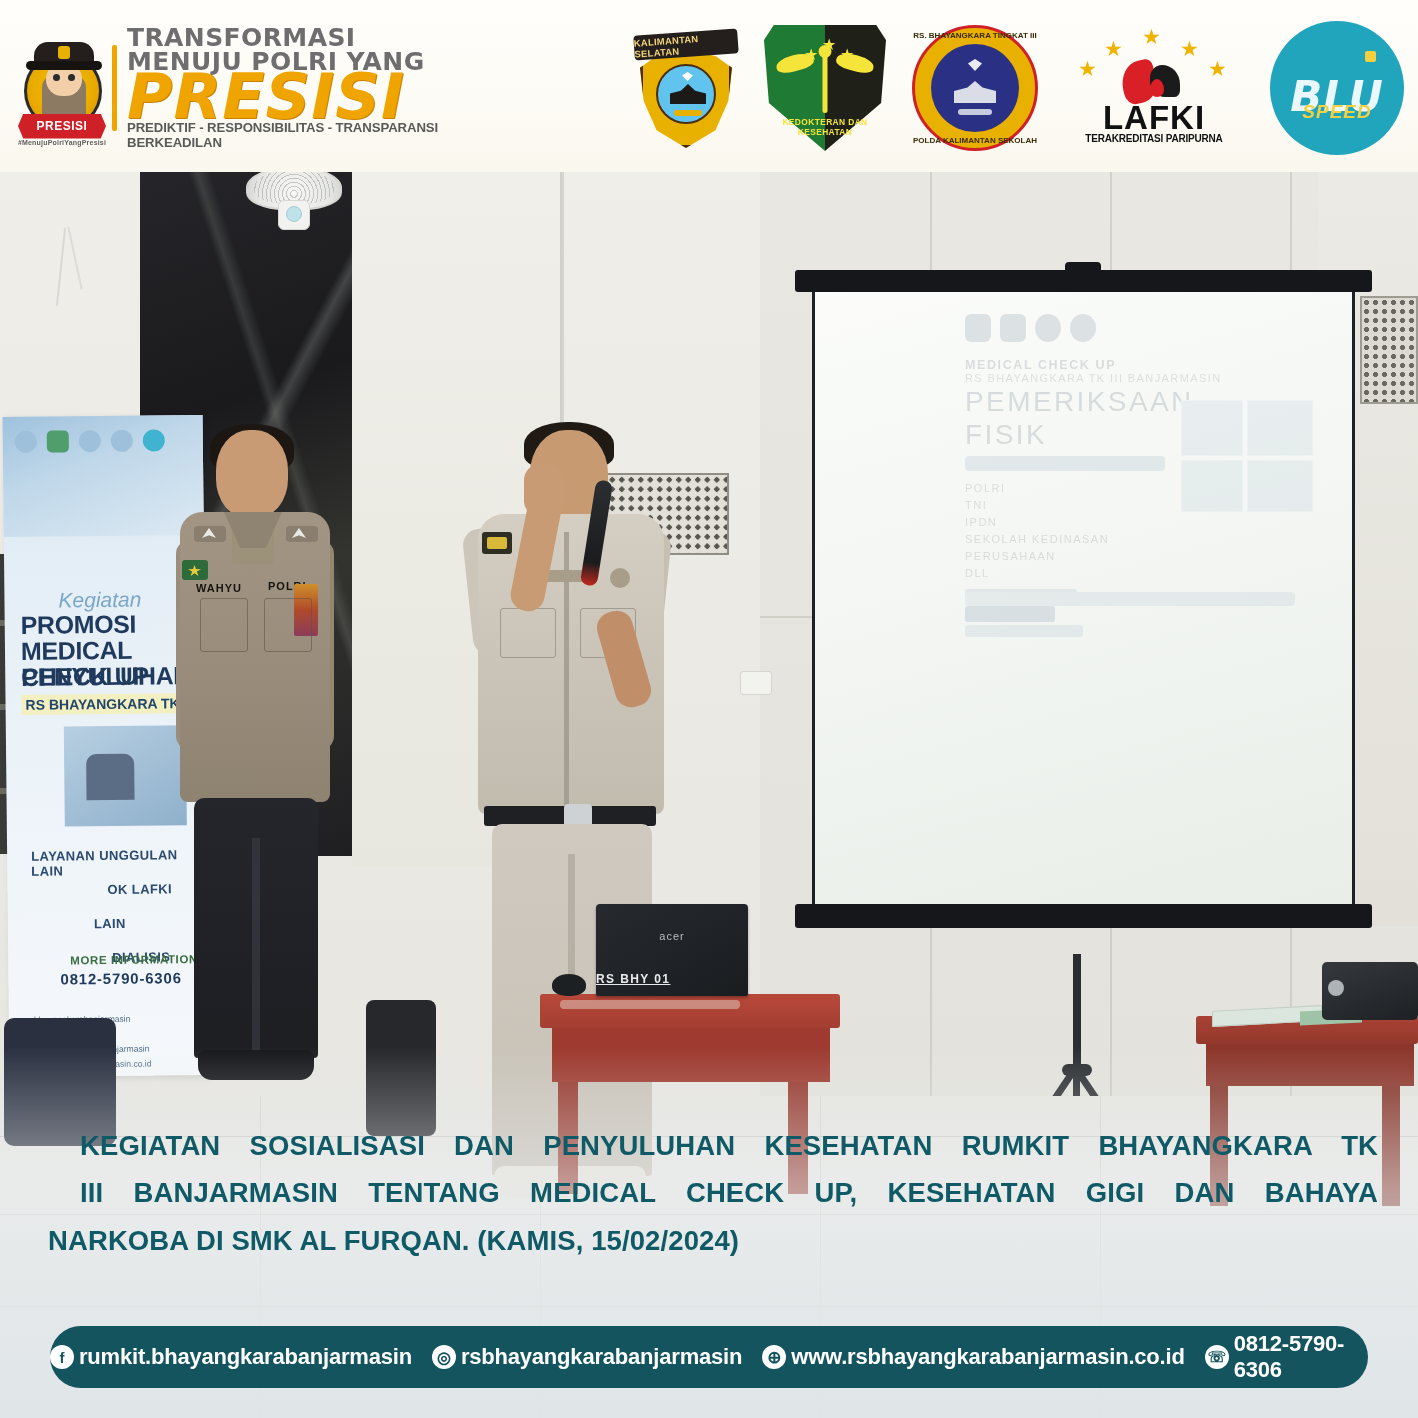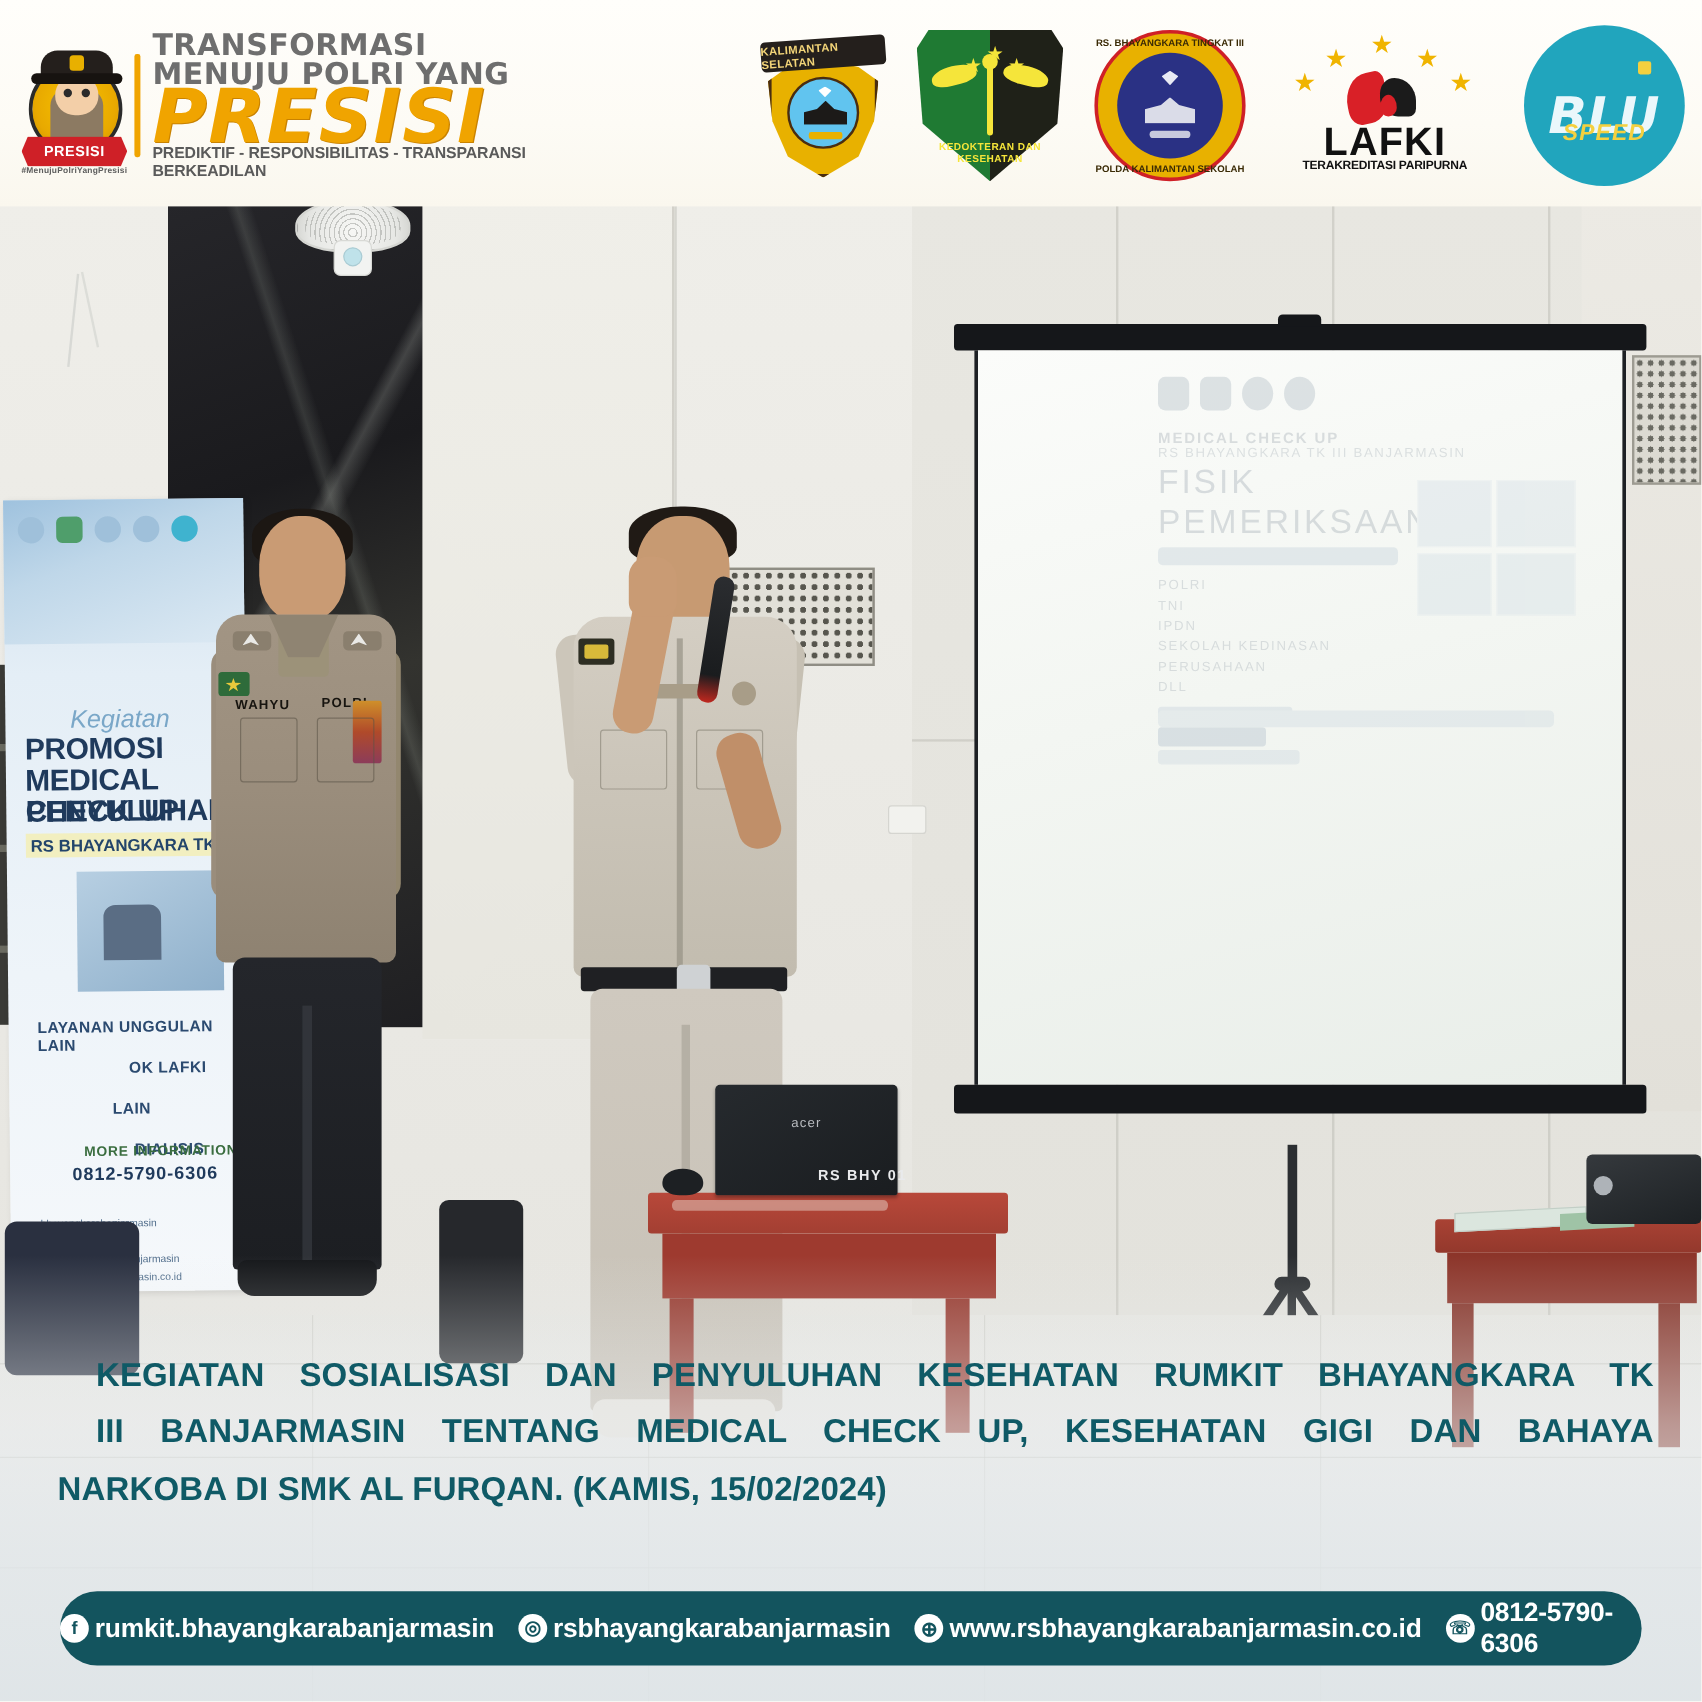--- a/index.html
+++ b/index.html
@@ -217,21 +217,21 @@
      background:linear-gradient(180deg,#b8483a 0%,#a33f32 100%); border-radius:3px; }
   .desk-top:after { content:""; position:absolute; left:20px; top:6px; width:180px; height:9px; background:rgba(235,225,215,.45); border-radius:4px; }
   .desk-apron { position:absolute; left:12px; top:34px; width:278px; height:54px; background:#9e3a2f; }
   .desk-leg { position:absolute; top:88px; width:20px; height:112px; background:#96382d; }
   .desk-leg.l { left:18px; } .desk-leg.r { left:248px; }
 
   .laptop { position:absolute; left:596px; top:738px; width:152px; height:92px;
      background:linear-gradient(150deg,#262a2e 0%,#1a1d20 100%); border-radius:4px 4px 2px 2px;
      box-shadow:0 2px 3px rgba(0,0,0,.3); }
   .laptop-brand { position:absolute; left:0; top:26px; width:152px; text-align:center; color:#b9bcc0; font-size:11px; letter-spacing:1px; }
-  .laptop-tag { position:absolute; left:0; top:68px; width:160px; text-align:right; color:#e9eaec; font-size:12px; font-weight:bold; letter-spacing:1.4px; }
+  .laptop-tag { position:absolute; left:0; top:68px; width:160px; text-align:left; color:#e9eaec; font-size:12px; font-weight:bold; letter-spacing:1.4px;text-decoration:underline; }
   .mouse { position:absolute; left:552px; top:808px; width:34px; height:22px; background:#1d2023; border-radius:50% 50% 42% 42%; }
 
   .desk-right { position:absolute; left:1196px; top:850px; width:222px; height:190px; }
   .dr-top { position:absolute; left:0; top:0; width:222px; height:28px; background:linear-gradient(180deg,#a94234 0%,#93382c 100%); border-radius:3px; }
   .dr-apron { position:absolute; left:10px; top:28px; width:208px; height:42px; background:#8c352a; }
   .dr-leg { position:absolute; top:70px; width:18px; height:120px; background:#853227; }
   .dr-leg.l { left:14px; } .dr-leg.r { left:186px; }
   .projector { position:absolute; left:1322px; top:796px; width:96px; height:58px;
      background:linear-gradient(160deg,#35393d 0%,#1d2124 100%); border-radius:5px; }
   .projector-lens { position:absolute; left:6px; top:18px; width:16px; height:16px; border-radius:50%; background:#aeb3b8; }
@@ -471,22 +471,22 @@
       <div class="screen-canvas">
         <div class="slide">
           <div class="slide-logos">
             <div class="sl-logo"></div>
               <div class="sl-logo"></div>
             <div class="sl-logo r"></div>
               <div class="sl-logo r"></div>
           </div>
           <div class="slide-h1">MEDICAL CHECK UP</div>
           <div class="slide-h2">RS BHAYANGKARA TK III BANJARMASIN</div>
+          <div class="slide-big">PEMERIKSAAN</div>
           <div class="slide-big">FISIK</div>
-          <div class="slide-big">PEMERIKSAAN</div>
           <div class="slide-pill"></div>
           <div class="slide-list">
             <div class="slide-li">POLRI</div>
             <div class="slide-li">TNI</div>
             <div class="slide-li">IPDN</div>
             <div class="slide-li">SEKOLAH KEDINASAN</div>
             <div class="slide-li">PERUSAHAAN</div>
             <div class="slide-li">DLL</div>
           </div>
           <div class="slide-chip"></div>

